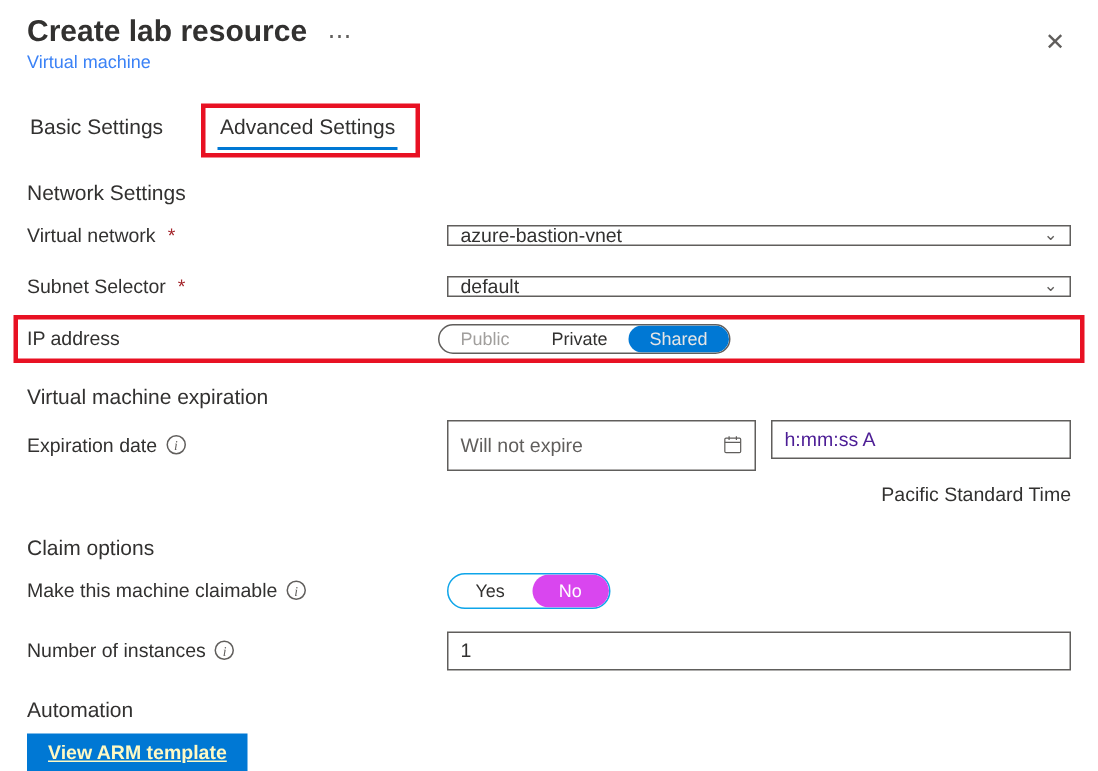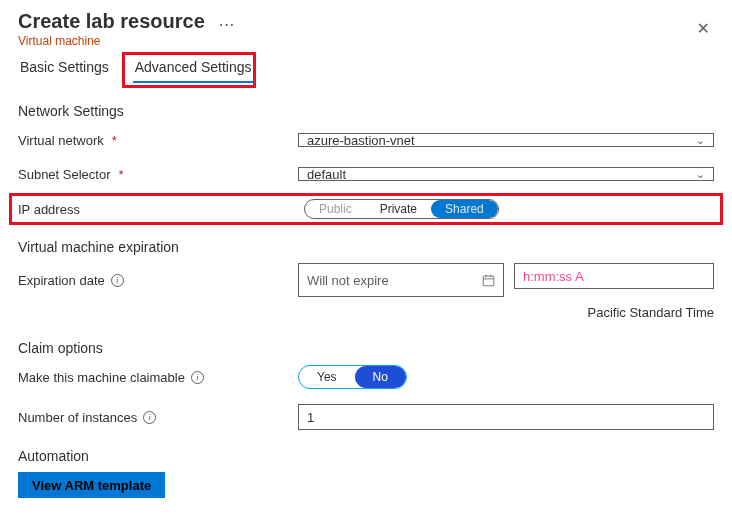--- a/index.html
+++ b/index.html
@@ -11,78 +11,79 @@
     background: #fff;
     width: 732px;
     height: 514px;
     overflow: hidden;
   }
   .panel { padding: 10px 18px 14px 18px; }
   .header { display: flex; align-items: center; }
   .header-left { flex: 1; }
   .title { font-size: 20px; font-weight: 600; color: #323130; }
   .ellipsis { font-size: 16px; color: #605e5c; margin-left: 10px; vertical-align: middle; cursor: pointer; }
-  .subtitle { font-size: 12px; color: #c2410c; margin-top: 0px; }
+  .subtitle { font-size: 12px; color: #3b82f6; margin-top: 0px; }
   .close { font-size: 16px; color: #605e5c; cursor: pointer; padding: 4px; line-height: 1; }
-  .tabs { display: flex; gap: 22px; margin-top: 7px; }
+  .tabs { display: flex; gap: 34px; margin-top: 24px; }
   .tab { font-size: 14px; padding: 4px 2px 6px 2px; cursor: pointer; color: #323130; }
   .tab.active { border-bottom: 2px solid #0078d4; }
-  .redbox-adv { border: 3px solid #e81123; padding: 0 0 2px 8px; margin: -3px -11px -5px -11px; }
+  .redbox-adv { border: 3px solid #e81123; padding: 0 12px 2px 8px; margin: -3px -11px -5px -11px; }
   .section-title { font-size: 14px; color: #323130; margin-top: 20px; }
   .row { display: flex; align-items: center; margin-top: 8px; min-height: 26px; }
   .row-label { width: 280px; font-size: 13px; color: #323130; display: flex; align-items: center; gap: 6px; }
   .req { color: #a4262c; margin-left: 2px; }
   .row-control { flex: 1; }
   .select {
     width: 100%; height: 14px; border: 1px solid #605e5c; background: #fff;
     display: flex; align-items: center; justify-content: space-between;
     padding: 0 8px; font-size: 13px; cursor: pointer;
   }
   .chev { font-size: 11px; color: #605e5c; }
   .ip-row-wrap { border: 3px solid #e81123; padding: 3px 6px; margin: 6px -9px 0 -9px; }
-  .ip-row { display: flex; align-items: center; gap: 12px; }
+  .ip-row { display: flex; align-items: center; }
   .seg {
     display: inline-flex; height: 20px; border: 1px solid #605e5c;
     border-radius: 12px; overflow: hidden; font-size: 12px;
     vertical-align: middle;
   }
   .seg-opt { padding: 0 14px; display: flex; align-items: center; cursor: pointer; }
   .seg-opt.disabled { color: #a19f9d; }
   .seg-opt.sel { background: #0078d4; color: #e5e5e5; border-radius: 12px; }
   .date-row { display: flex; gap: 10px; }
   .date-input {
     flex: 1; height: 26px; border: 1px solid #605e5c; background: #fff;
     display: flex; align-items: center; justify-content: space-between;
     padding: 16px 8px; font-size: 13px; color: #605e5c; cursor: pointer;
   }
   .time-input {
     width: 200px; height: 26px; border: 1px solid #605e5c; background: #fff;
-    padding: 0 8px; font-size: 13px; color: #ec4899; display: flex; align-items: center;
+    padding: 0 8px; font-size: 13px; color: #4c1d95; display: flex; align-items: center;
   }
   .tz { text-align: right; font-size: 13px; margin-top: 8px; }
   .toggle-seg {
     display: inline-flex; height: 24px; border: 1px solid #0ea5e9;
     border-radius: 12px; overflow: hidden; font-size: 12px;
   }
   .toggle-opt { padding: 0 18px; display: flex; align-items: center; cursor: pointer; }
-  .toggle-opt.sel { background: #1d4ed8; color: #fff; border-radius: 12px; }
+  .toggle-opt.sel { background: #d946ef; color: #fff; border-radius: 12px; }
   .num-input {
     width: 100%; height: 26px; border: 1px solid #605e5c; background: #fff;
     padding: 0 8px; font-size: 13px; color: #323130;
   }
   .info-icon {
     display: inline-flex; width: 13px; height: 13px; border: 1px solid #605e5c;
     border-radius: 50%; align-items: center; justify-content: center;
     font-size: 9px; color: #605e5c; font-style: italic; font-family: Georgia, serif;
     cursor: help;
   }
   .btn-primary {
-    background: #0078d4; color: #000000; border: none; height: 26px;
+    background: #0078d4; color: #fef9c3; border: none; height: 26px;
     padding: 0 14px; font-size: 13px; font-weight: 600; cursor: pointer;
     margin-top: 8px;
+    text-decoration: underline;
   }
   .cal-icon svg { display: block; }
 </style>
 </head>
 <body>
 
 <div class="panel">
 
   <div class="header">
     <div class="header-left">

